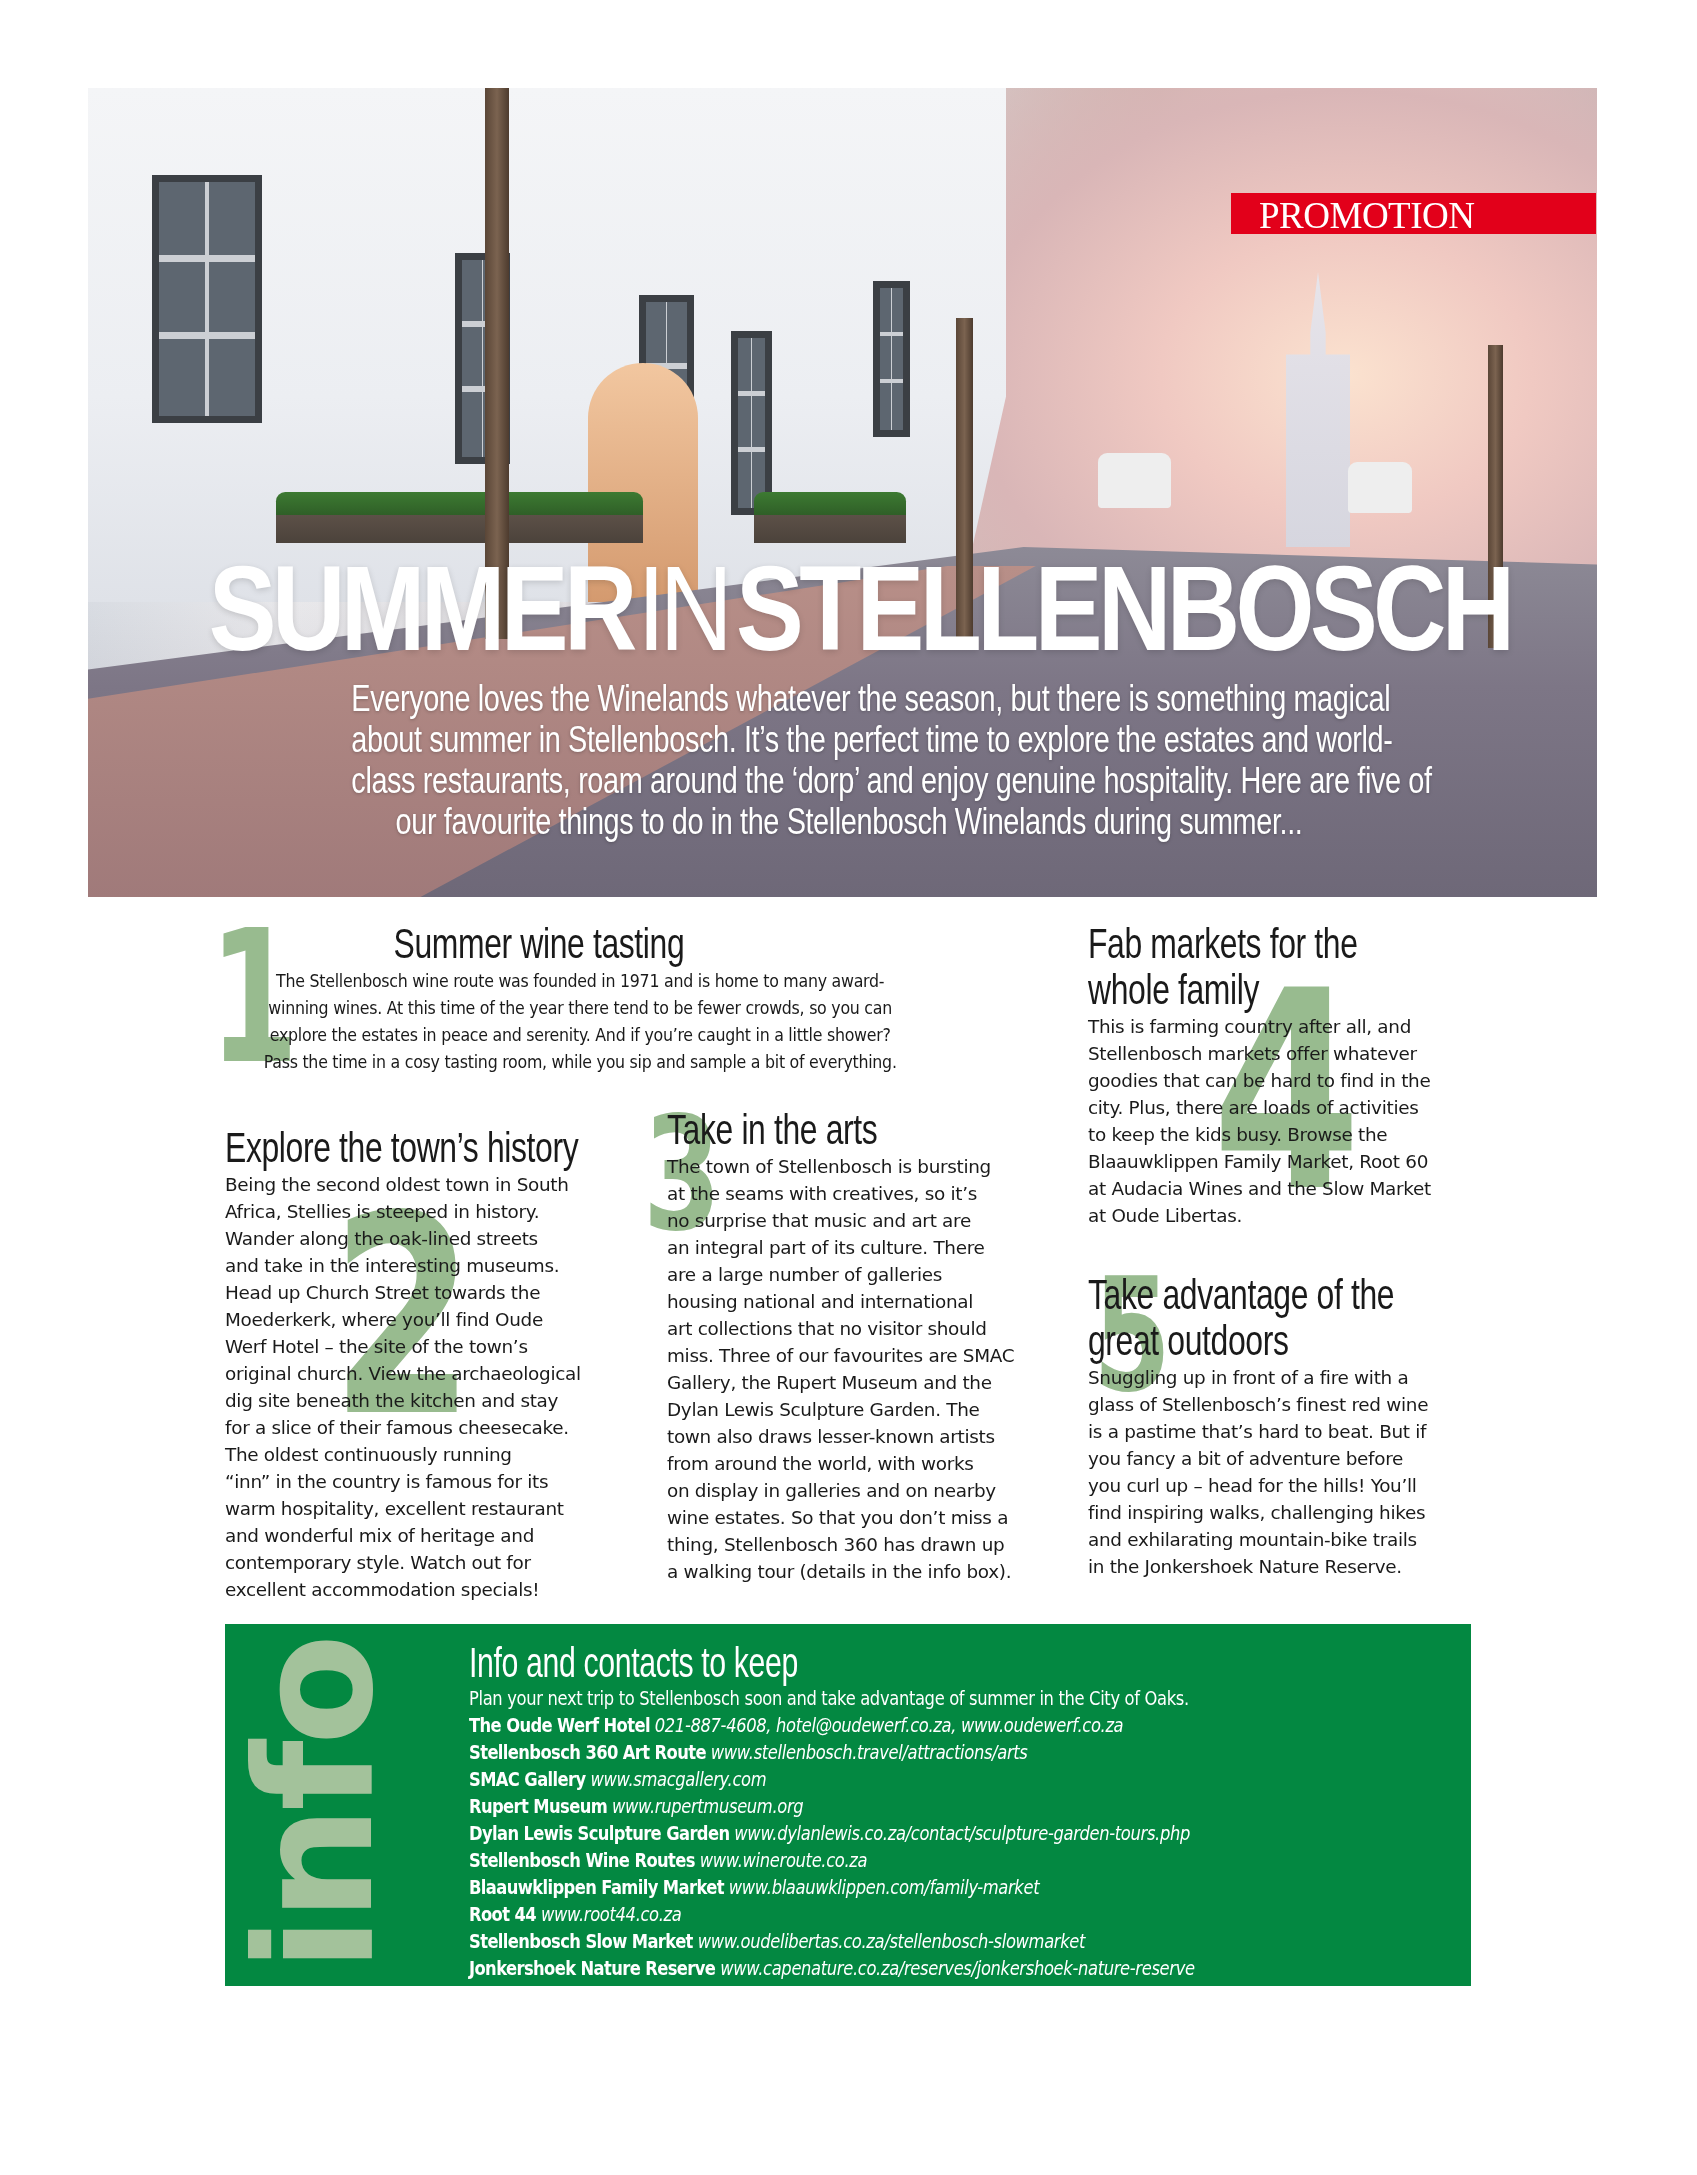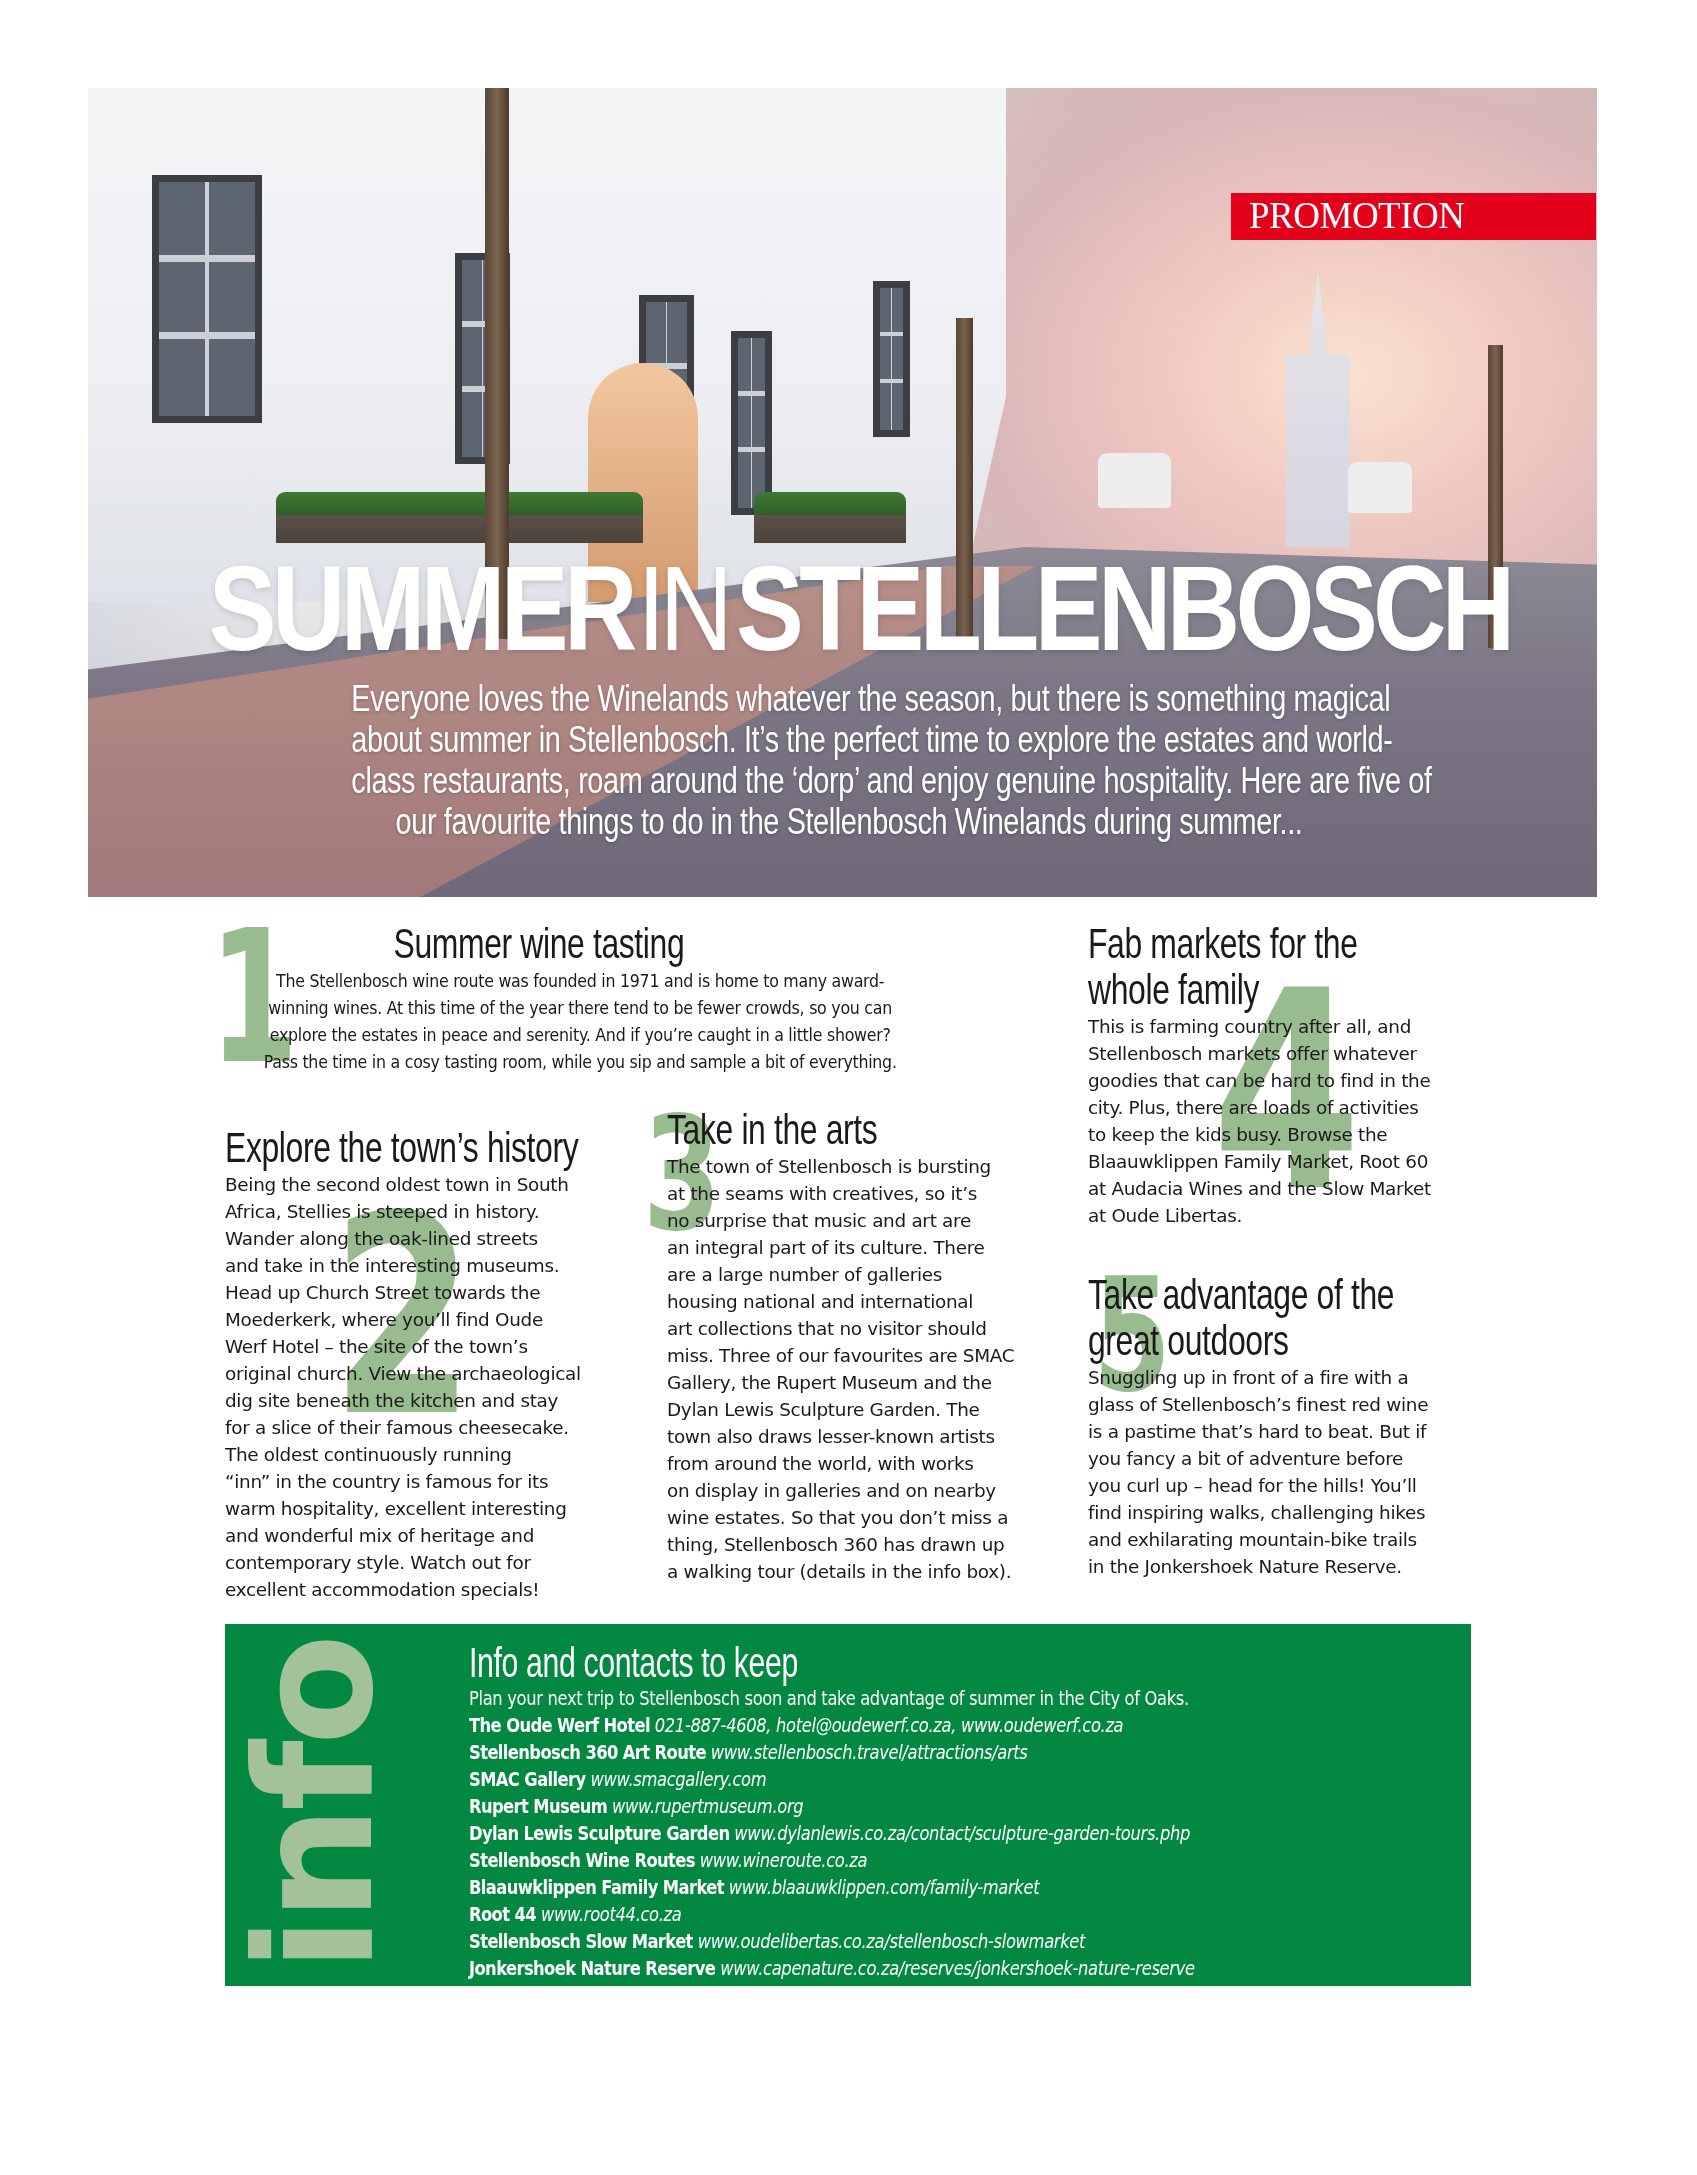--- a/index.html
+++ b/index.html
@@ -54,24 +54,24 @@
     position: absolute; width: 24px; background: linear-gradient(90deg, #5a4637, #7b6350, #4d3b2e);
   }
   .hero .church {
     position: absolute; left: 1198px; top: 184px; width: 64px; height: 275px;
     background: linear-gradient(180deg, #e7e4ea, #d6d6df);
     clip-path: polygon(50% 0, 62% 22%, 62% 30%, 100% 30%, 100% 100%, 0 100%, 0 30%, 38% 30%, 38% 22%);
   }
   .hero .car { position: absolute; background: #eeeeee; border-radius: 9.2px 9.2px 3.7px 3.7px; }
 
   .promo-badge {
-    position: absolute; left: 1231px; top: 193px; width: 365px; height: 47px;
+    position: absolute; left: 1231px; top: 193px; width: 365px; height: 41px;
     background: #e2001a;
     color: #ffffff; font-family: "Liberation Serif", serif; font-size: 37px; line-height: 45px;
-    padding-left: 18px; letter-spacing: -0.5px;
+    padding-left: 28px; letter-spacing: -0.5px;
   }
 
   .hero-title {
     position: absolute; left: 88px; top: 549px; width: 1509px; text-align: center;
     color: #ffffff; font-family: "Liberation Sans", sans-serif;
     font-size: 121px; line-height: 119px; letter-spacing: -5.5px;
     transform: scaleX(0.84); transform-origin: 50% 0;
     white-space: nowrap;
     text-shadow: 0 1.8px 7.3px rgba(0,0,0,0.15);
   }
@@ -194,21 +194,21 @@
     <span>Wander along the oak-lined streets</span>
     <span>and take in the interesting museums.</span>
     <span>Head up Church Street towards the</span>
     <span>Moederkerk, where you’ll find Oude</span>
     <span>Werf Hotel – the site of the town’s</span>
     <span>original church. View the archaeological</span>
     <span>dig site beneath the kitchen and stay</span>
     <span>for a slice of their famous cheesecake.</span>
     <span>The oldest continuously running</span>
     <span>“inn” in the country is famous for its</span>
-    <span>warm hospitality, excellent interesting</span>
+    <span>warm hospitality, excellent restaurant</span>
     <span>and wonderful mix of heritage and</span>
     <span>contemporary style. Watch out for</span>
     <span>excellent accommodation specials!</span>
   </p>
 </div>
 
 <div class="section" style="left:647px;top:1107px;width:395px;margin-left:20px;">
   <h2>Take in the arts</h2>
   <p>
     <span>The town of Stellenbosch is bursting</span>

